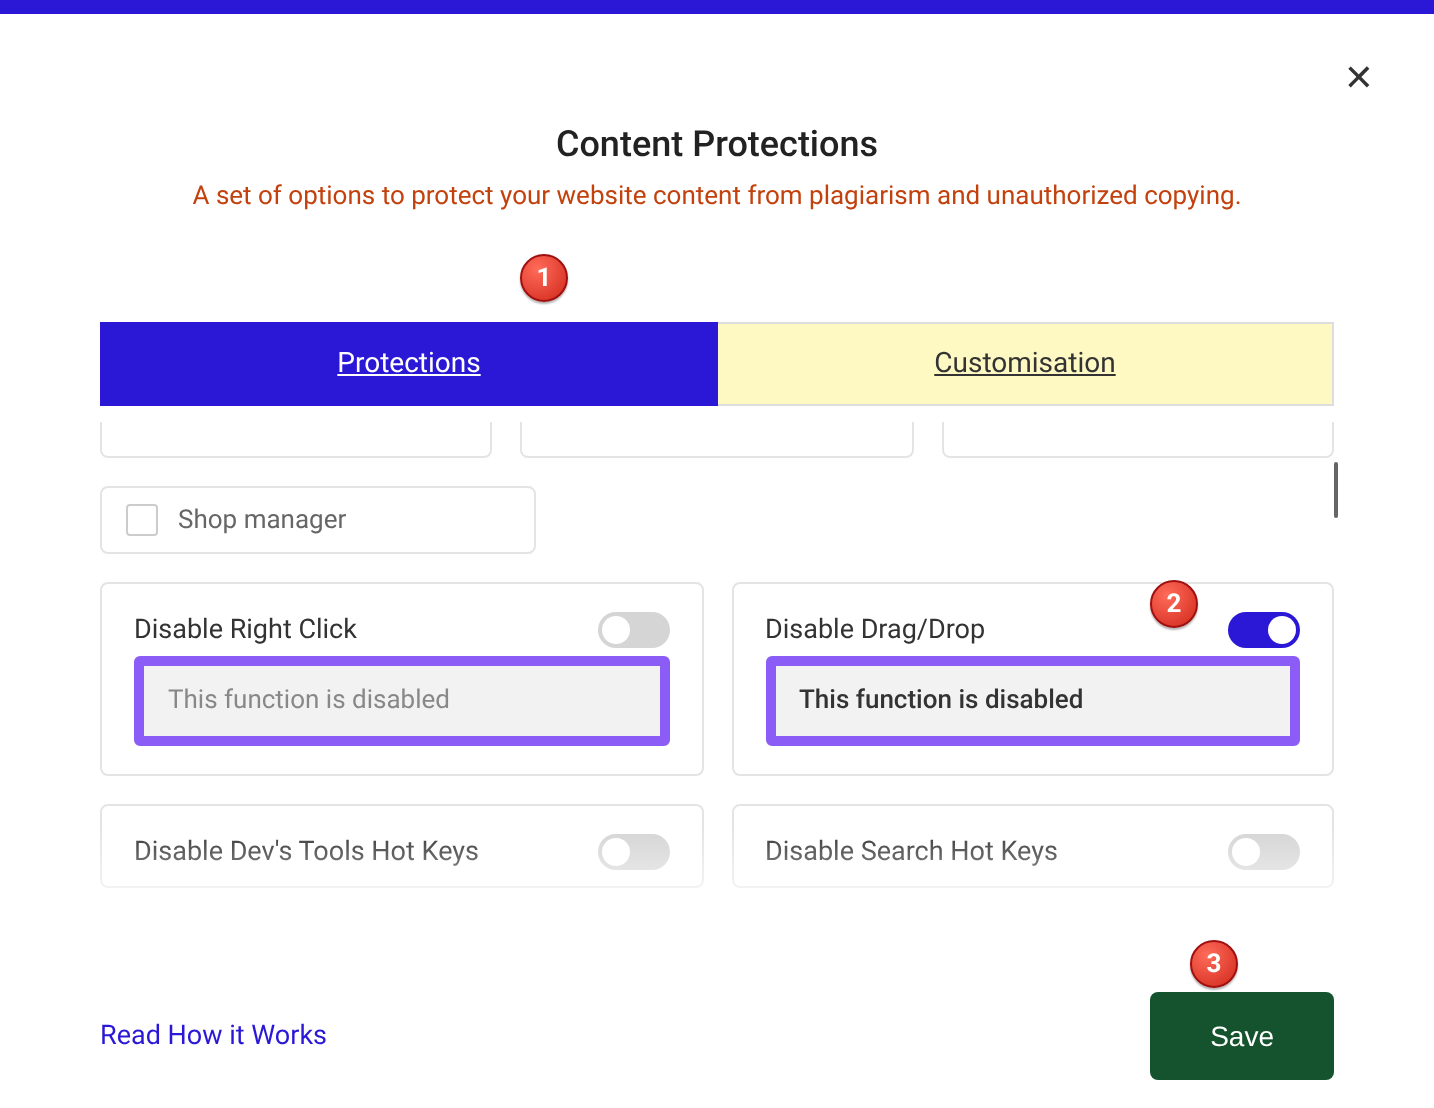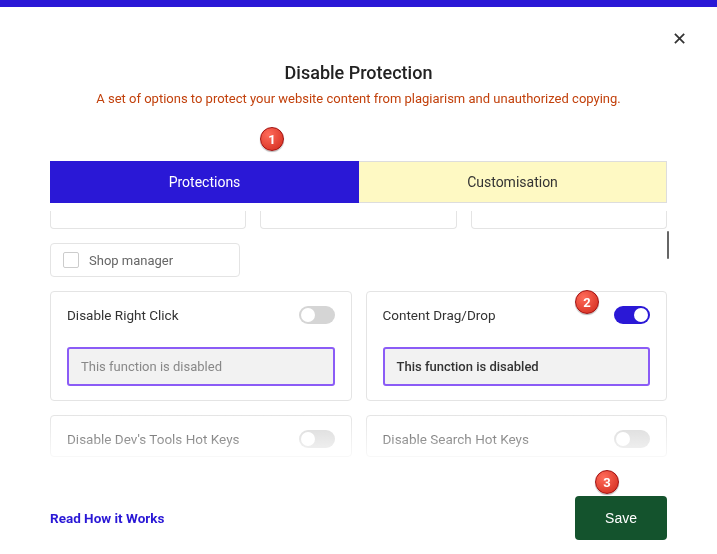--- a/index.html
+++ b/index.html
@@ -44,20 +44,21 @@
     margin: 55px 50px 0 50px;
   }
   .tab {
     flex: 1;
     padding: 12px 0;
     text-align: center;
     font-size: 14px;
     border: 1px solid #ddd;
     cursor: pointer;
     position: relative;
+    text-decoration: underline;
   }
   .tab.active {
     background: #2a18d6;
     color: #fff;
     border-color: #2a18d6;
   }
   .tab.inactive {
     background: #fef9c3;
     color: #333;
     border-left: none;
@@ -73,21 +74,21 @@
     border: 1px solid #e4e4e4;
     border-top: none;
     border-radius: 0 0 4px 4px;
   }
   .shop-row {
     margin: 14px 50px 0 50px;
     display: flex;
     gap: 14px;
   }
   .shop-card {
-    width: 190px;
+    width: 218px;
     border: 1px solid #e4e4e4;
     border-radius: 4px;
     padding: 8px 12px;
     display: flex;
     align-items: center;
     gap: 10px;
   }
   .checkbox {
     width: 16px;
     height: 16px;
@@ -123,21 +124,21 @@
   }
   .card.partial {
     overflow: hidden;
     height: 42px;
     padding-bottom: 0;
   }
   .card-header {
     display: flex;
     justify-content: space-between;
     align-items: center;
-    margin-bottom: 23px;
+    margin-bottom: 4px;
   }
   .card-header.nomargin { margin-bottom: 0; }
   .card-title {
     font-size: 13.5px;
     color: #333;
   }
   .toggle {
     width: 36px;
     height: 18px;
     border-radius: 10px;
@@ -153,42 +154,41 @@
     top: 2px;
     width: 14px;
     height: 14px;
     border-radius: 50%;
     background: #fff;
   }
   .toggle.off::after { left: 2px; }
   .toggle.on::after  { right: 2px; }
   .disabled-note {
     background: #f2f2f2;
-    border: 2px solid #8b5cf6;
+    border: 5px solid #8b5cf6;
     border-radius: 3px;
     padding: 10px 12px;
     font-size: 13px;
     color: #888;
   }
   .disabled-note.strong { color: #333; font-weight: 500; }
   .footer {
     position: absolute;
     bottom: 14px;
     left: 50px;
     right: 50px;
     display: flex;
     justify-content: space-between;
     align-items: center;
   }
   .read-link {
     color: #2a18d6;
     font-size: 13.5px;
     text-decoration: none;
     cursor: pointer;
-    font-weight: bold;
   }
   .save-btn {
     background: #14532d;
     color: #fff;
     border: none;
     border-radius: 4px;
     padding: 14px 30px;
     font-size: 14px;
     cursor: pointer;
     position: relative;
@@ -223,21 +223,21 @@
 </head>
 <body>
 
 <div class="top-bar"></div>
 
 <button class="close-btn">
   <span>✕</span>
 </button>
 
 <div class="header">
-  <h2>Disable Protection</h2>
+  <h2>Content Protections</h2>
   <p>A set of options to protect your website content from plagiarism and unauthorized copying.</p>
 </div>
 
 <div class="tabs">
   <div class="tab active">
     <span>Protections</span>
   </div>
   <div class="tab inactive">
     <span>Customisation</span>
   </div>
@@ -261,21 +261,21 @@
 <div class="cards-row">
   <div class="card">
     <div class="card-header">
       <span class="card-title">Disable Right Click</span>
       <div class="toggle off"></div>
     </div>
     <div class="disabled-note">This function is disabled</div>
   </div>
   <div class="card">
     <div class="card-header">
-      <span class="card-title">Content Drag/Drop</span>
+      <span class="card-title">Disable Drag/Drop</span>
       <div class="toggle on"></div>
     </div>
     <div class="disabled-note strong">This function is disabled</div>
   </div>
 </div>
 
 <div class="cards-row">
   <div class="card partial">
     <div class="card-header nomargin">
       <span class="card-title">Disable Dev's Tools Hot Keys</span>

